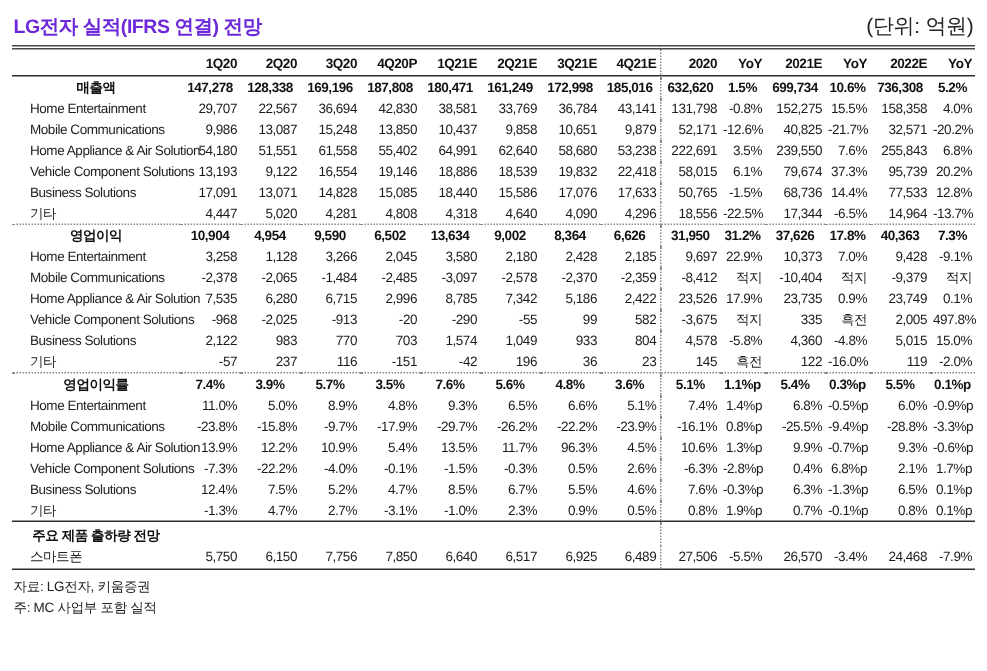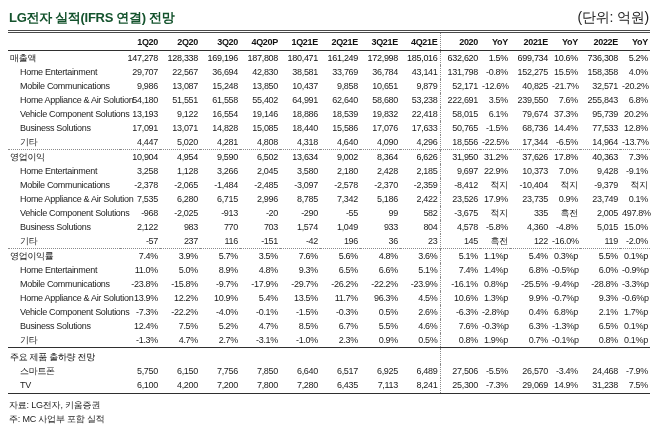--- a/index.html
+++ b/index.html
@@ -7,33 +7,33 @@
   .page{box-sizing:border-box;width:658px;height:447px;padding:9px 8px 0 8px;}
   .title-bar{display:flex;justify-content:space-between;align-items:flex-end;padding:0 1px 3px 1px;}
   .title{font-size:13px;font-weight:bold;letter-spacing:-0.3px;}
   .unit{font-size:14px;color:#222;letter-spacing:-0.2px;}
   table{width:642px;border-collapse:collapse;table-layout:fixed;border-top:3px double #4a4a4a;}
   th,td{font-size:9px;line-height:10px;padding:2px 2px;text-align:right;white-space:nowrap;letter-spacing:-0.3px;overflow:visible;}
   thead th{font-weight:bold;border-bottom:1.5px solid #2f2f2f;padding-top:4px;padding-bottom:3px;color:#111;}
   th.label,td.label{text-align:left;}
   tr.sub td{font-weight:normal;}
   tr.sub td.label{padding-left:12px;color:#222;}
-  tr.section td{font-weight:normal;color:#111;}
+  tr.section td{font-weight:bold;color:#111;text-align:center;}
   tr.dotted-top td{border-top:1px dotted #8a8a8a;}
   tr.solid-top td{border-top:1.5px solid #2f2f2f;padding-top:4px;}
   tbody tr:last-child td{border-bottom:1.5px solid #2f2f2f;padding-bottom:3px;}
   td.annual-start,th.annual-start{border-left:1px dotted #8a8a8a;}
   .footer{font-size:9px;color:#222;margin-top:4px;line-height:14px;letter-spacing:-0.2px;padding-left:1px;}
 </style>
 </head>
 <body>
 
 <div class="page">
   <div class="title-bar">
-    <span class="title" style="color: #14532d;">LG전자 실적(IFRS 연결) 전망</span>
+    <span class="title" style="color: #6d28d9;">LG전자 실적(IFRS 연결) 전망</span>
     <span class="unit">(단위: 억원)</span>
   </div>
   <table>
     <colgroup>
         <col style="width: 112px;">
         <col style="width: 40px;">
         <col style="width: 40px;">
         <col style="width: 40px;">
         <col style="width: 40px;">
         <col style="width: 40px;">
@@ -451,36 +451,19 @@
           <td>6,517</td>
           <td>6,925</td>
           <td>6,489</td>
           <td class="annual-start">27,506</td>
           <td>-5.5%</td>
           <td>26,570</td>
           <td>-3.4%</td>
           <td>24,468</td>
           <td>-7.9%</td>
         </tr>
-        <tr class="sub">
-          <td class="label">TV</td>
-          <td>6,100</td>
-          <td>4,200</td>
-          <td>7,200</td>
-          <td>7,800</td>
-          <td>7,280</td>
-          <td>6,435</td>
-          <td>7,113</td>
-          <td>8,241</td>
-          <td class="annual-start">25,300</td>
-          <td>-7.3%</td>
-          <td>29,069</td>
-          <td>14.9%</td>
-          <td>31,238</td>
-          <td>7.5%</td>
-        </tr>
       </tbody>
   </table>
   <div class="footer">
     <div>자료: LG전자, 키움증권</div>
     <div>주: MC 사업부 포함 실적</div>
   </div>
 </div>
 
 </body></html>

